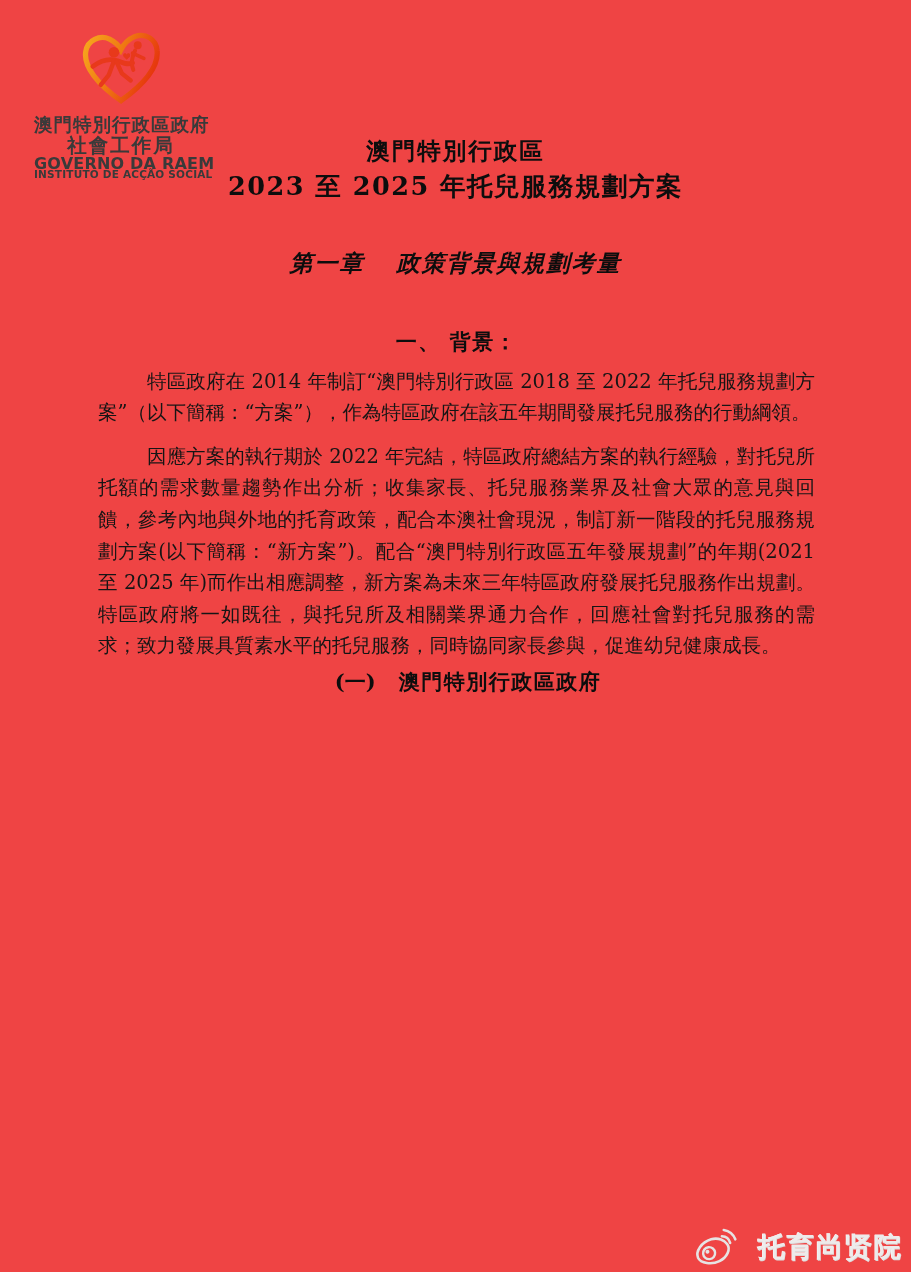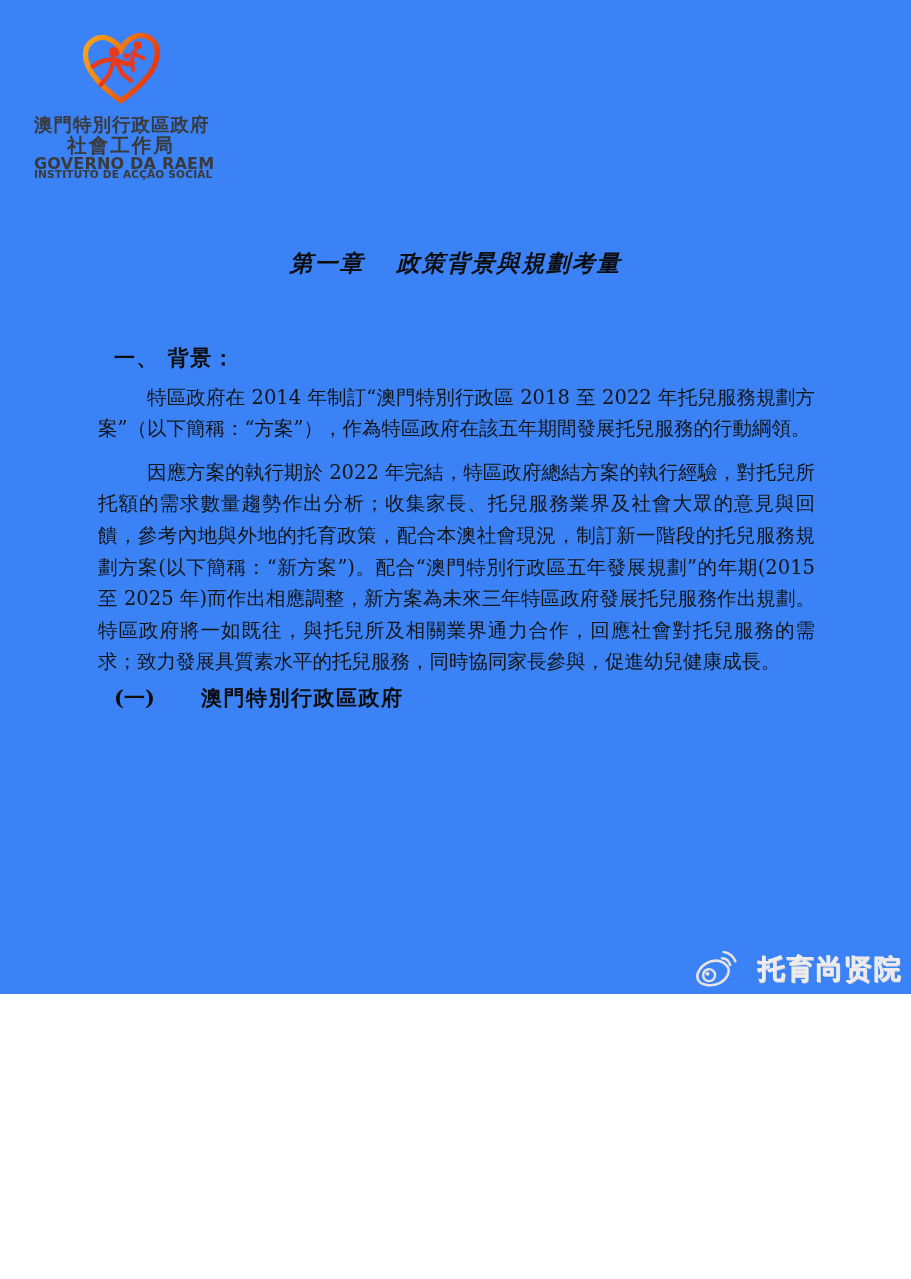--- a/index.html
+++ b/index.html
@@ -1,21 +1,21 @@
 <!DOCTYPE html>
 <html><head>
 <meta charset="utf-8">
 <style>
   * { box-sizing: border-box; }
   html, body { margin: 0; padding: 0; background: #ffffff; }
   .page {
     position: relative;
     width: 911px;
-    height: 994px;
-    background: #3b82f6;
+    height: 1272px;
+    background: #ef4444;
     overflow: hidden;
     font-family: "DejaVu Serif", "Liberation Serif", serif;
     color: #151515;
   }
 
   
   .logo-block {
     position: absolute;
     left: 34px;
     top: 20px;
@@ -75,22 +75,22 @@
     width: 717px;
     font-size: 19.5px;
     line-height: 31.6px;
     text-align: justify;
     color: #151515;
   }
   .sec-heading {
     font-size: 21px;
     font-weight: bold;
     letter-spacing: 1.5px;
-    margin: 16px;
-    text-align: left;
+    margin: 0;
+    text-align: center;
     color: #0d0d0d;
   }
   .doc-body p { margin: 0; text-indent: 49px; }
 
   #s1h { margin-bottom: 8px; }
   #s1p1 { margin-bottom: 12px; }
   #s2h { margin-top: 66px; margin-bottom: 16px; }
   #s3h { margin-top: 4px; margin-bottom: 16px; }
   #s3h .sub-marker { display: inline-block; min-width: 87px; letter-spacing: 0; }
 
@@ -138,30 +138,34 @@
       <path d="M66 21 C 62 29, 61 36, 64 43" fill="none" stroke="#E8391B" stroke-width="4.5" stroke-linecap="round"></path>
       <path d="M63 24 L 76 30" fill="none" stroke="#E8391B" stroke-width="4" stroke-linecap="round"></path>
       <path d="M53 28 c -2 -3 2 -5.5 3.5 -2.5 c 1.5 -3 5.5 -0.5 3.5 2.5 l -3.5 3.5 z" fill="#E8391B"></path>
     </svg>
     <div class="org-cn1">澳門特別行政區政府</div>
     <div class="org-cn2">社會工作局</div>
     <div class="org-pt1">GOVERNO DA RAEM</div>
     <div class="org-pt2">INSTITUTO DE ACÇÃO SOCIAL</div>
   </div>
 
+  <div class="title-block">
+    <div class="title-line1">澳門特別行政區</div>
+    <div class="title-line2">2023 至 2025 年托兒服務規劃方案</div>
+  </div>
 
   <div class="chapter-heading">
     <span class="chapter-marker">第一章</span><span>政策背景與規劃考量</span>
   </div>
 
   <div class="doc-body">
 
     <h3 class="sec-heading" id="s1h">一、 背景：</h3>
     <p id="s1p1">特區政府在 2014 年制訂“澳門特別行政區 2018 至 2022 年托兒服務規劃方案”（以下簡稱：“方案”），作為特區政府在該五年期間發展托兒服務的行動綱領。</p>
-    <p id="s1p2">因應方案的執行期於 2022 年完結，特區政府總結方案的執行經驗，對托兒所托額的需求數量趨勢作出分析；收集家長、托兒服務業界及社會大眾的意見與回饋，參考內地與外地的托育政策，配合本澳社會現況，制訂新一階段的托兒服務規劃方案(以下簡稱：“新方案”)。配合“澳門特別行政區五年發展規劃”的年期(2015 至 2025 年)而作出相應調整，新方案為未來三年特區政府發展托兒服務作出規劃。特區政府將一如既往，與托兒所及相關業界通力合作，回應社會對托兒服務的需求；致力發展具質素水平的托兒服務，同時協同家長參與，促進幼兒健康成長。</p>
+    <p id="s1p2">因應方案的執行期於 2022 年完結，特區政府總結方案的執行經驗，對托兒所托額的需求數量趨勢作出分析；收集家長、托兒服務業界及社會大眾的意見與回饋，參考內地與外地的托育政策，配合本澳社會現況，制訂新一階段的托兒服務規劃方案(以下簡稱：“新方案”)。配合“澳門特別行政區五年發展規劃”的年期(2021 至 2025 年)而作出相應調整，新方案為未來三年特區政府發展托兒服務作出規劃。特區政府將一如既往，與托兒所及相關業界通力合作，回應社會對托兒服務的需求；致力發展具質素水平的托兒服務，同時協同家長參與，促進幼兒健康成長。</p>
 
 
     <h3 class="sec-heading" id="s3h">
       <span class="sub-marker">(一)</span><span>澳門特別行政區政府</span>
     </h3>
 
   </div>
 
   <div class="watermark">
     <svg class="weibo-svg" width="46" height="38" viewBox="0 0 46 38">

